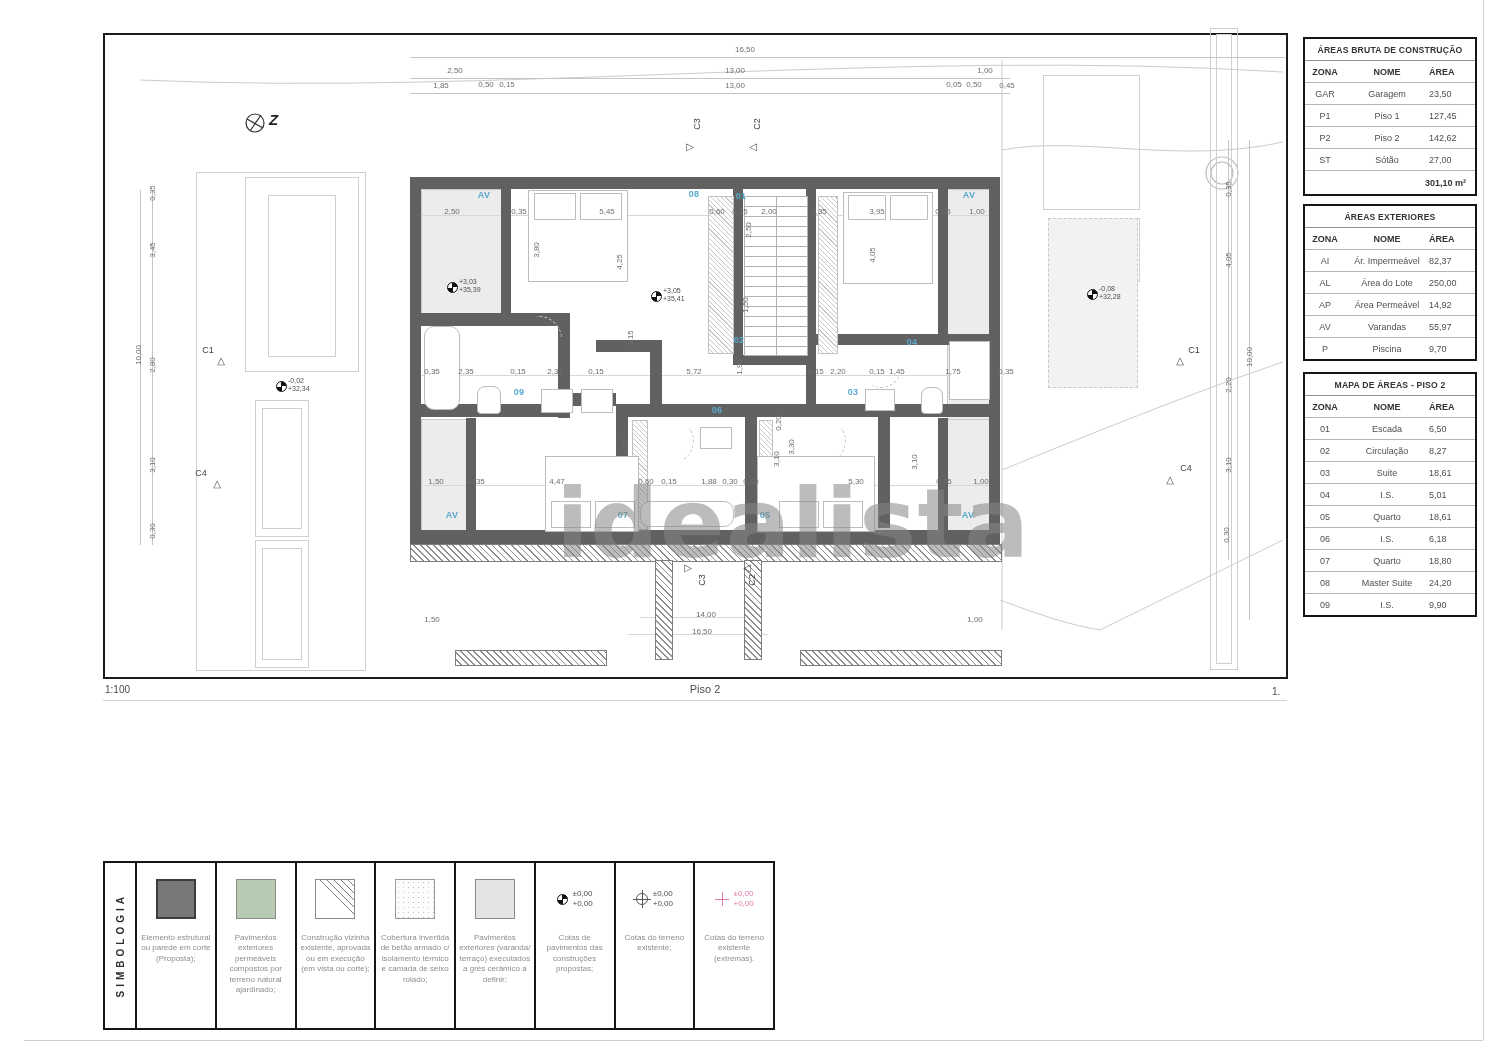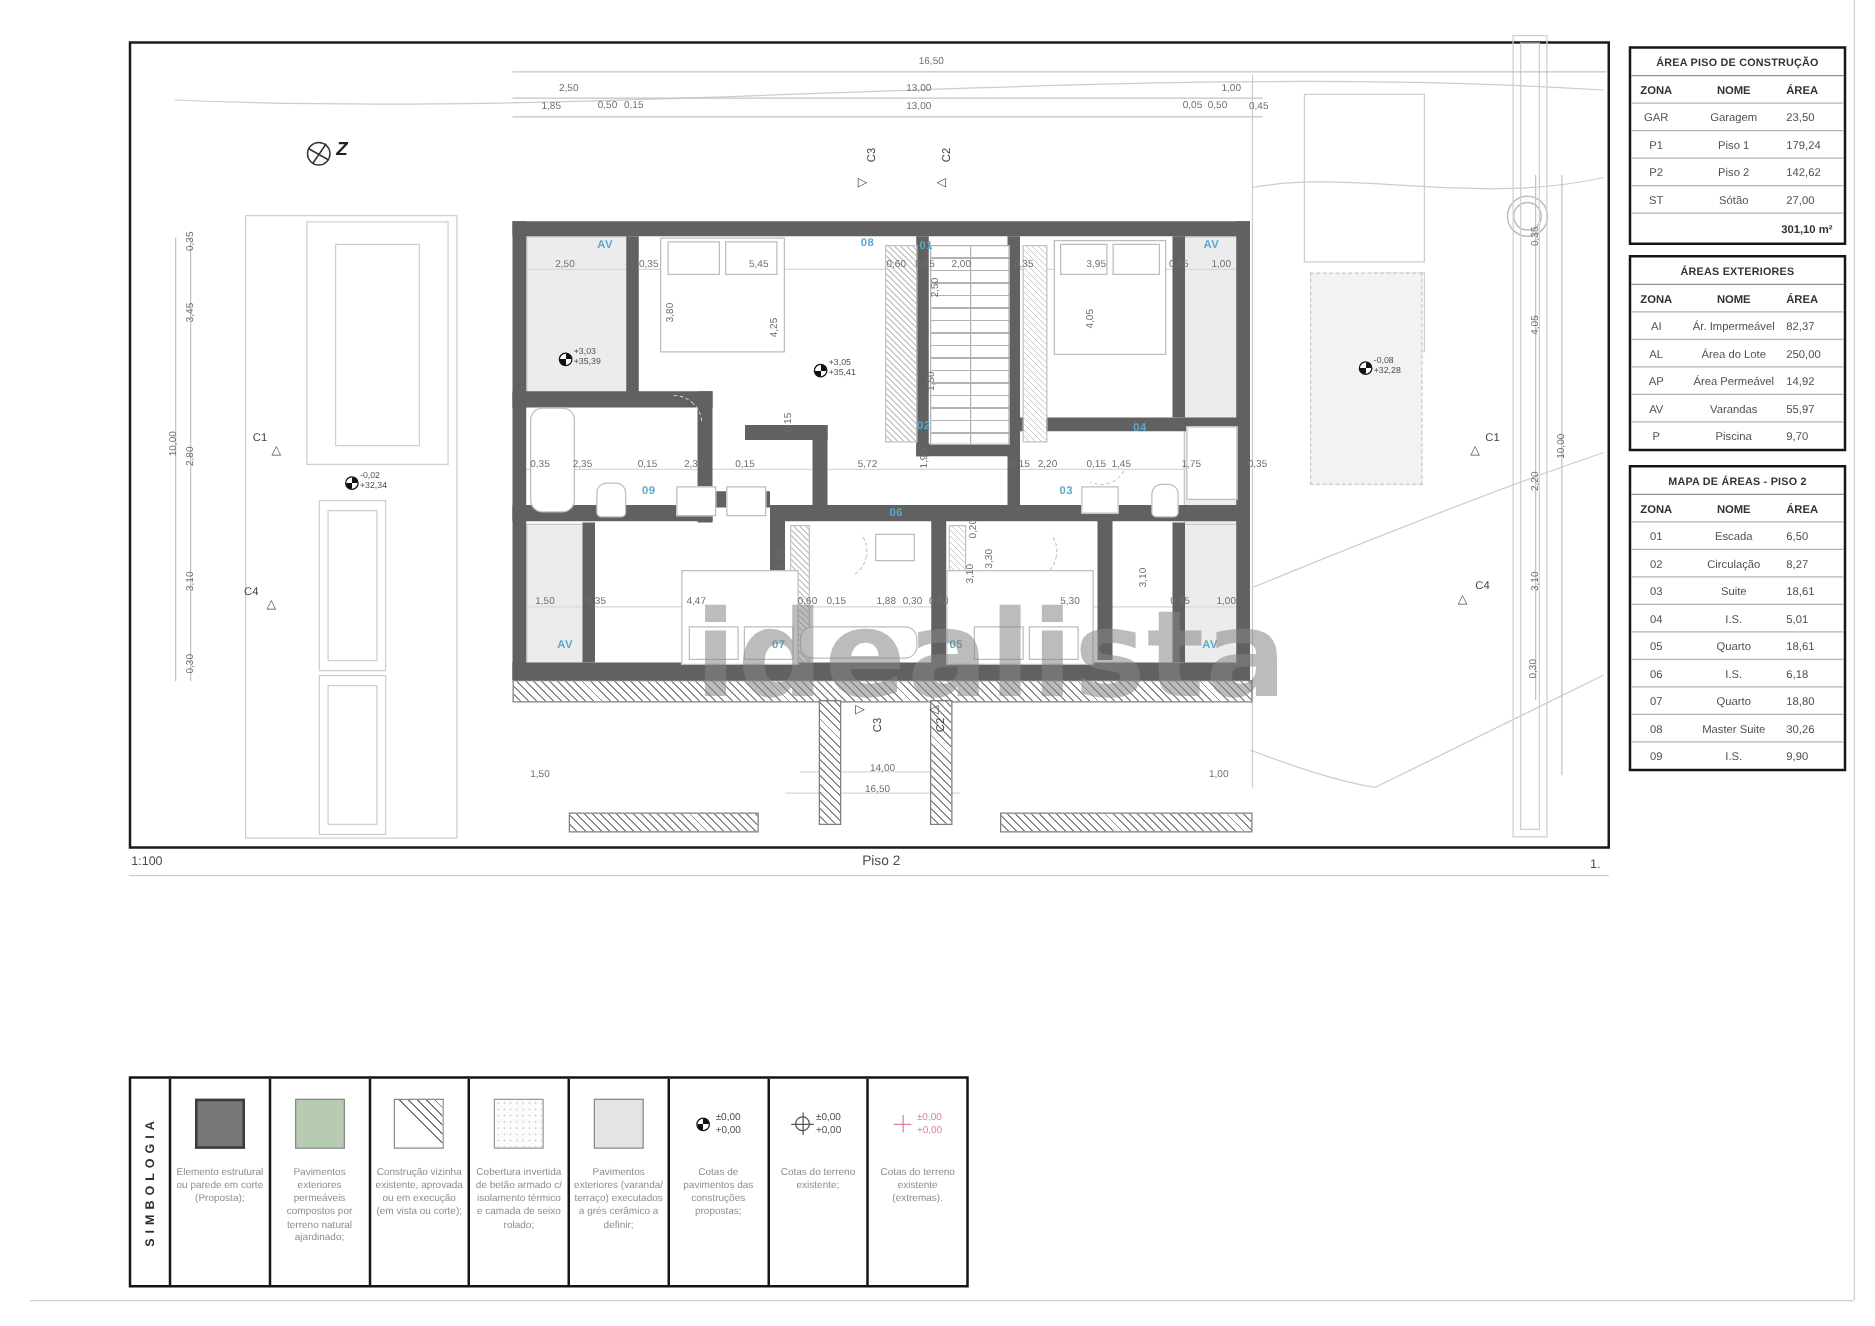--- a/index.html
+++ b/index.html
@@ -323,35 +323,35 @@
     </div>
 
   <div class="wm">idealista</div>
 
   <div class="foot" style="left:105px;top:684px;">1:100</div>
   <div class="foot" style="left:660px;top:683px;width:90px;text-align:center;font-size:11px;">Piso 2</div>
   <div class="foot" style="left:1272px;top:686px;">1.</div>
   <div class="pline" style="left:103px;top:700px;width:1184px;height:1px;"></div>
 
   <div class="tbl" style="top:37px;" id="tbl-area-bruta">
-      <div class="ttl">ÁREA PISO DE CONSTRUÇÃO</div>
+      <div class="ttl">ÁREAS BRUTA DE CONSTRUÇÃO</div>
       <div class="rw hd">
         <div class="c1">ZONA</div>
         <div class="c2">NOME</div>
         <div class="c3">ÁREA</div>
       </div>
       <div class="rw">
         <div class="c1">GAR</div>
         <div class="c2">Garagem</div>
         <div class="c3">23,50</div>
       </div>
       <div class="rw">
         <div class="c1">P1</div>
         <div class="c2">Piso 1</div>
-        <div class="c3">179,24</div>
+        <div class="c3">127,45</div>
       </div>
       <div class="rw">
         <div class="c1">P2</div>
         <div class="c2">Piso 2</div>
         <div class="c3">142,62</div>
       </div>
       <div class="rw">
         <div class="c1">ST</div>
         <div class="c2">Sótão</div>
         <div class="c3">27,00</div>
@@ -429,21 +429,21 @@
         <div class="c3">6,18</div>
       </div>
       <div class="rw">
         <div class="c1">07</div>
         <div class="c2">Quarto</div>
         <div class="c3">18,80</div>
       </div>
       <div class="rw">
         <div class="c1">08</div>
         <div class="c2">Master Suite</div>
-        <div class="c3">30,26</div>
+        <div class="c3">24,20</div>
       </div>
       <div class="rw">
         <div class="c1">09</div>
         <div class="c2">I.S.</div>
         <div class="c3">9,90</div>
       </div>
     </div>
 
   <div class="legend">
     <div class="side">

